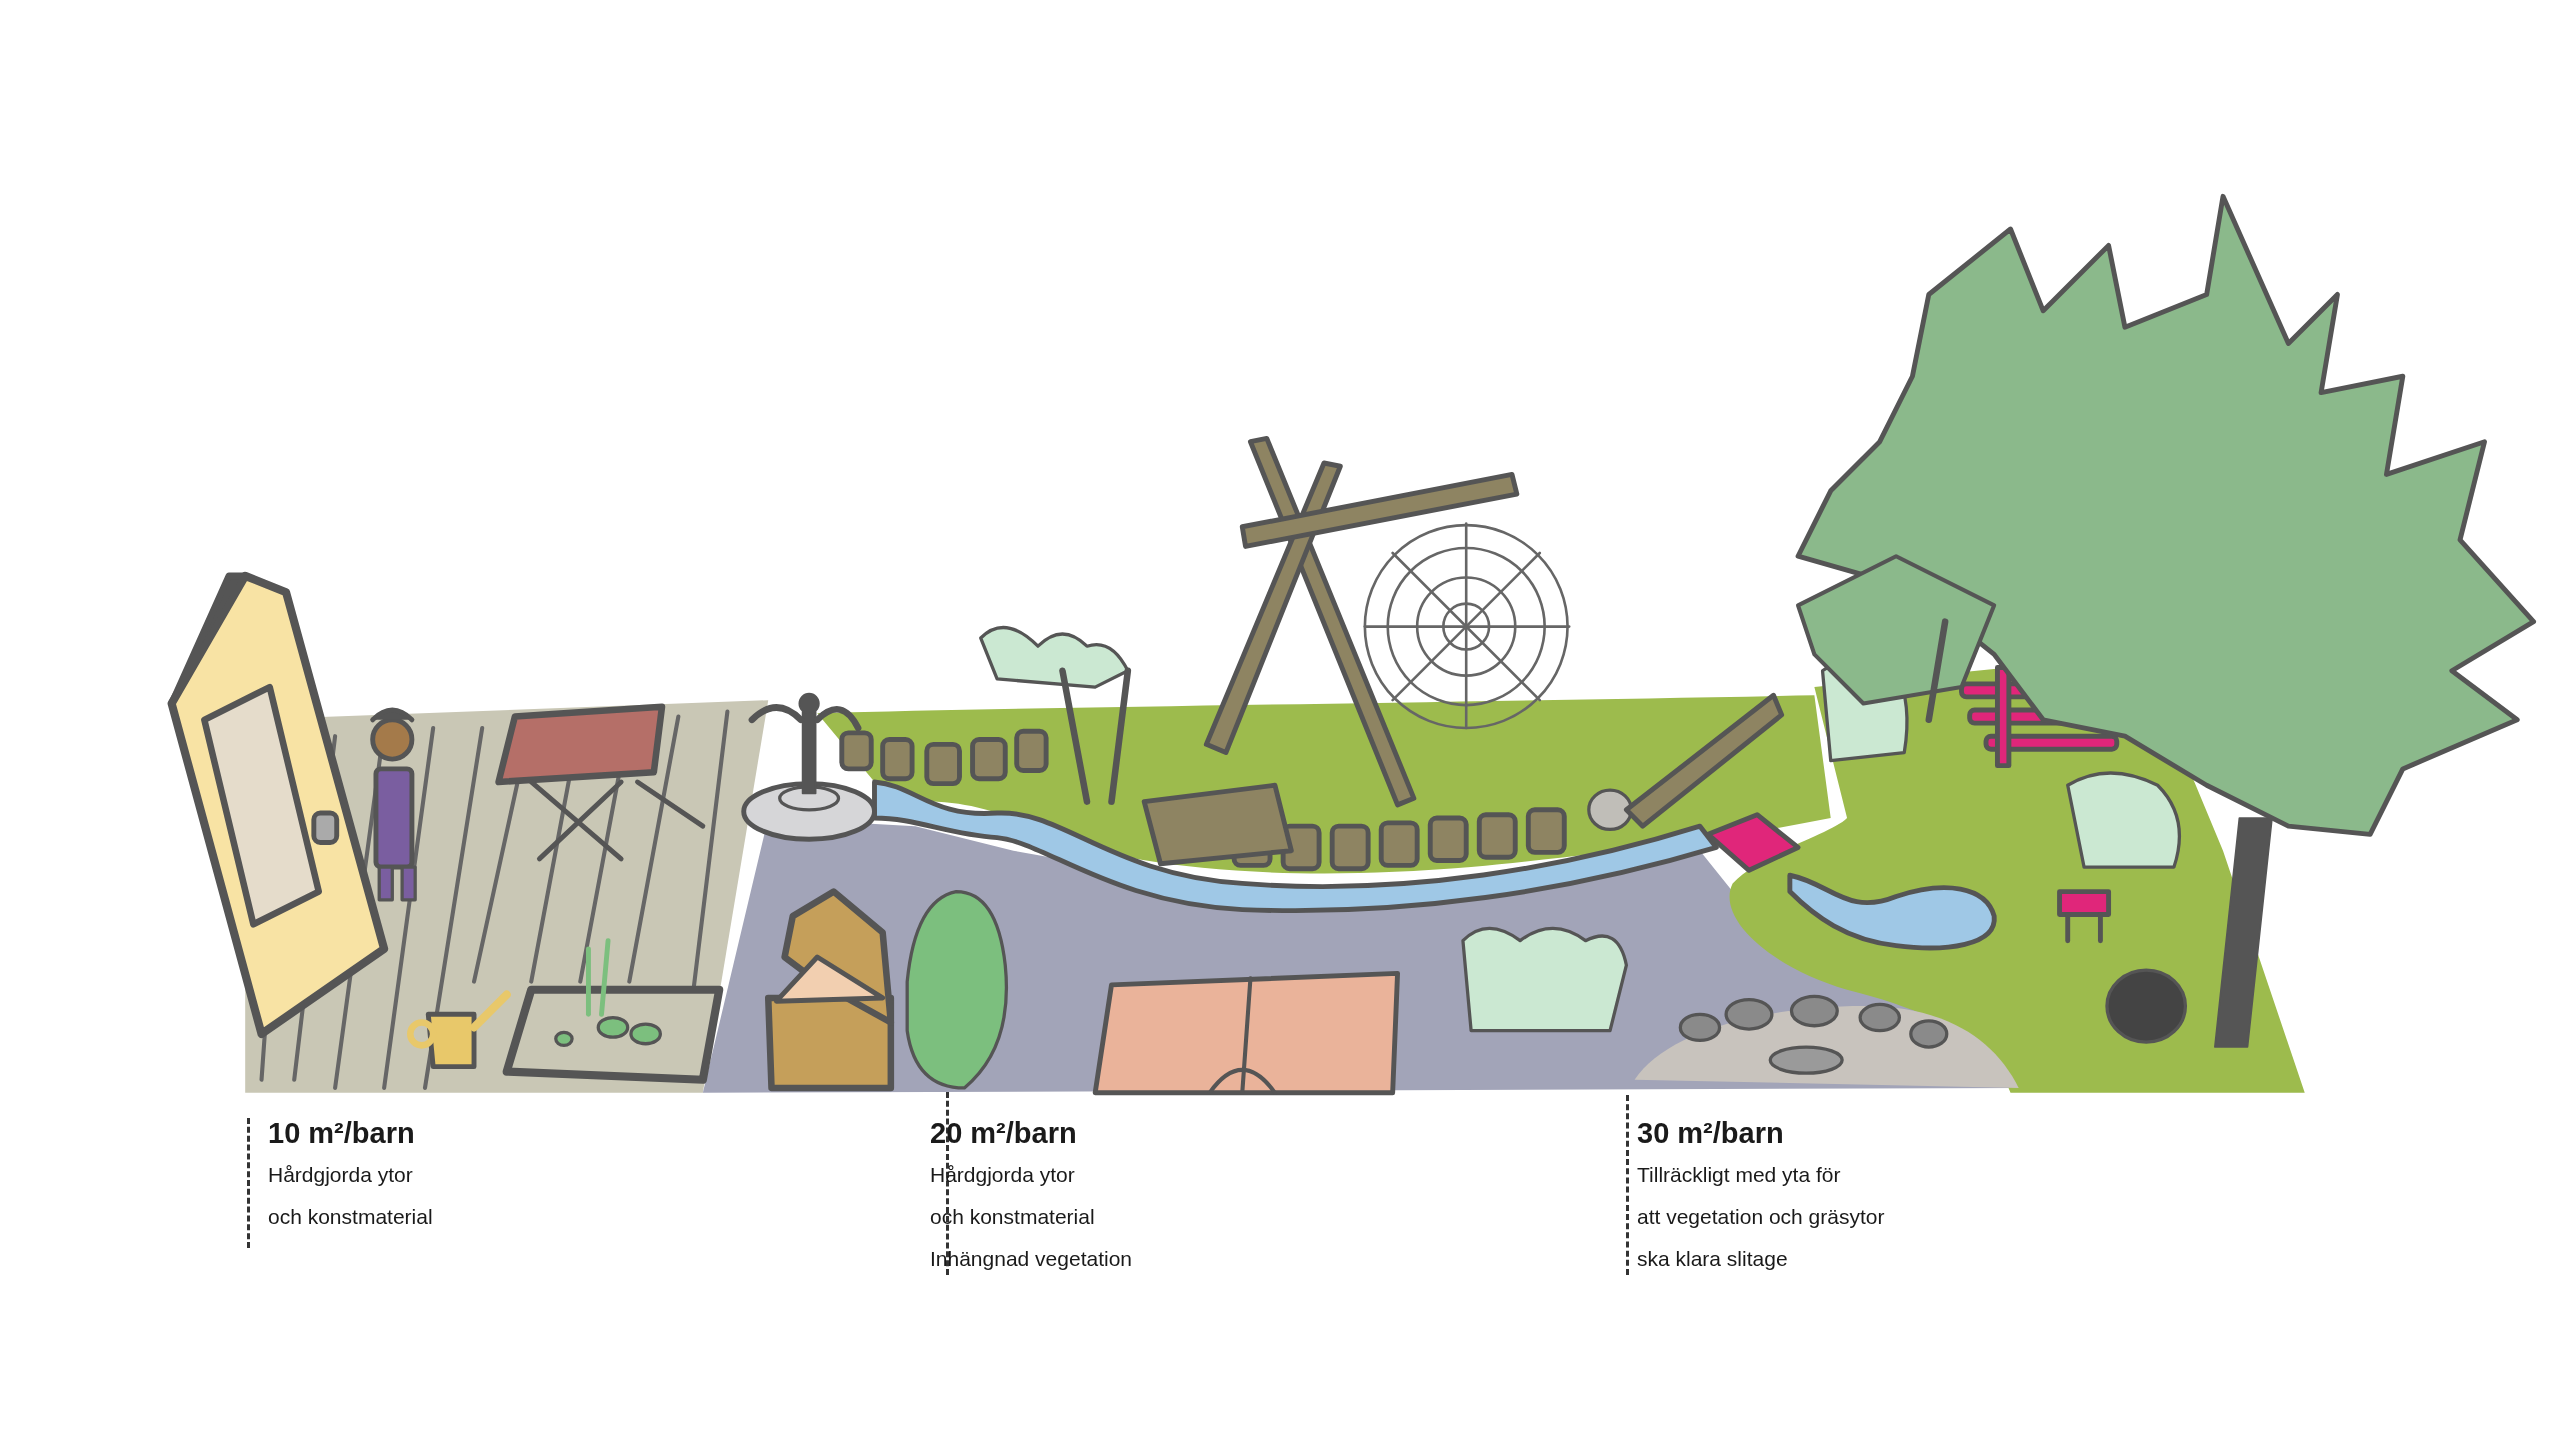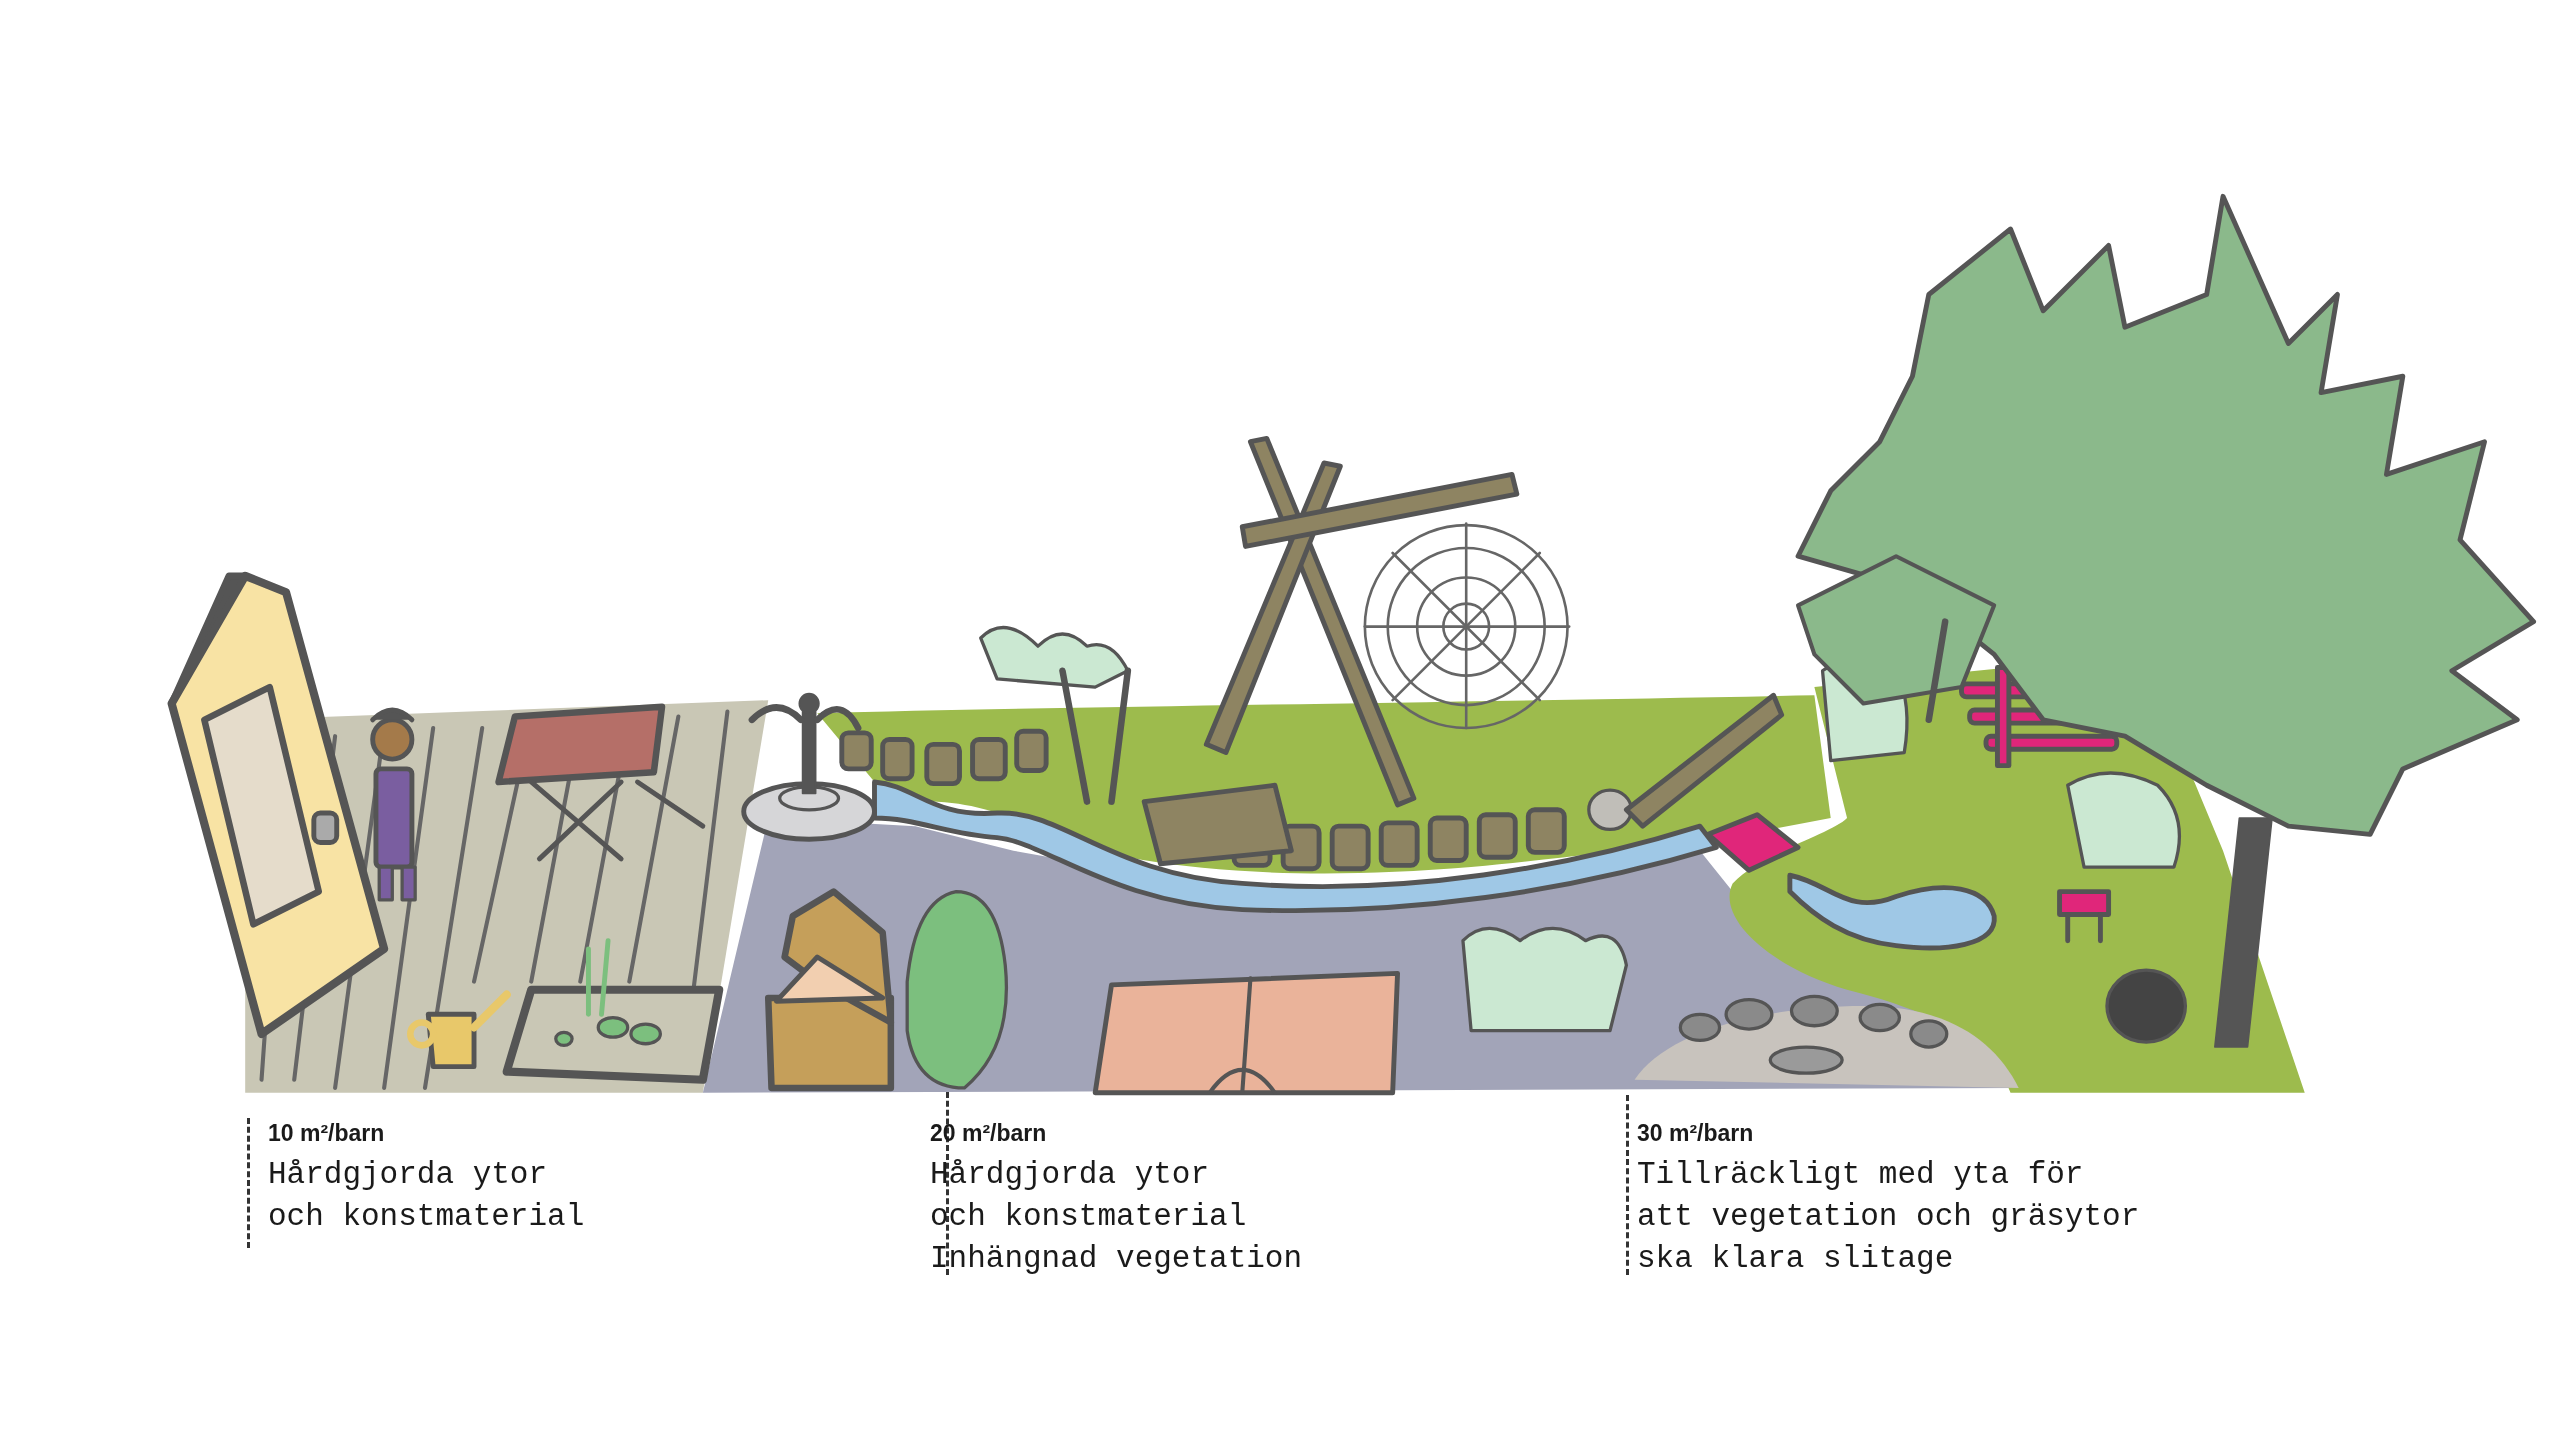--- a/index.html
+++ b/index.html
@@ -1,20 +1,20 @@
 <!DOCTYPE html>
 <html style="font-size:9.4px"><head>
 <meta charset="utf-8">
 <style>
   html, body { margin:0; padding:0; background:#ffffff; }
   body { width:2563px; height:1456px; position:relative; overflow:hidden; font-family:"Liberation Sans", sans-serif; }
   #scene { position:absolute; left:0; top:0; width:2563px; height:1456px; }
   .label-block { position:absolute; color:#1a1a1a; font-family:"Liberation Sans", sans-serif; }
-  .label-block .title { font-weight:bold; font-size:23px; line-height:42px; display:block; }
-  .label-block .line { font-size:31px; line-height:42px; display:block;font-family:Liberation Mono, monospace; }
+  .label-block .title { font-weight:bold; font-size:29px; line-height:42px; display:block; }
+  .label-block .line { font-size:21px; line-height:42px; display:block; }
   .dash { position:absolute; width:0; border-left:3px dashed #333; }
 </style>
 </head>
 <body>
 
 <svg id="scene" viewBox="0 0 1568 890" preserveAspectRatio="none" xmlns="http://www.w3.org/2000/svg">
   <g stroke="#555" stroke-linejoin="round" stroke-linecap="round">
 
     <g>
       <polygon points="150,440 470,428 430,668 150,668" fill="#c9c7b5" stroke="none"></polygon>

